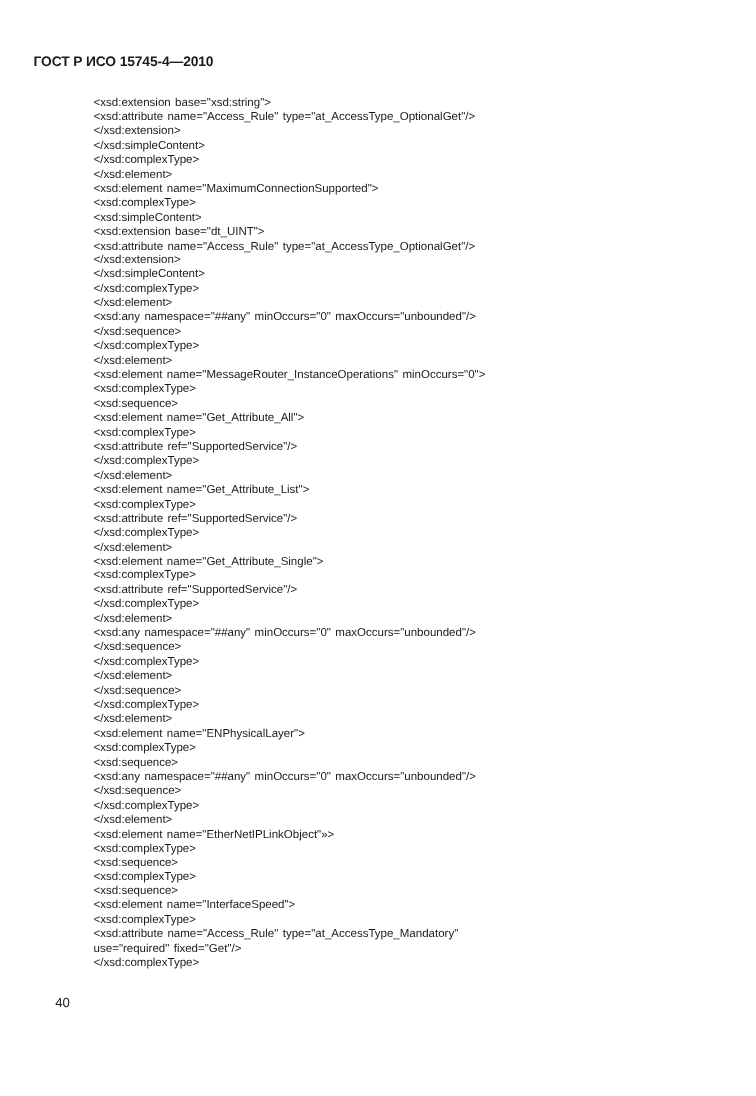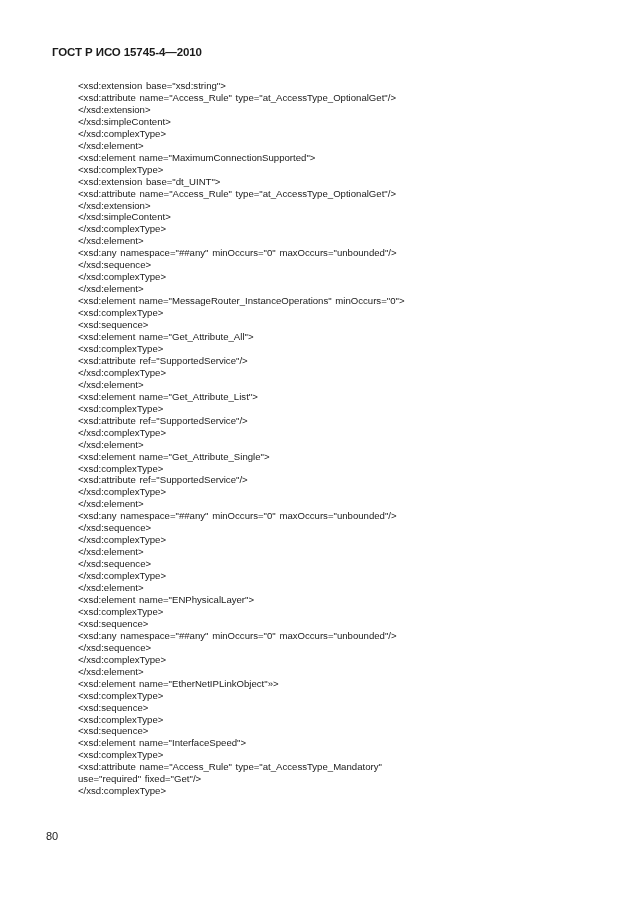--- a/index.html
+++ b/index.html
@@ -1,35 +1,36 @@
 <!DOCTYPE html>
 <html><head>
 <meta charset="utf-8">
 <style>
   html, body { margin: 0; padding: 0; background: #ffffff; }
   body { width: 630px; height: 913px; position: relative; overflow: hidden; font-family: "Liberation Sans", sans-serif; color: #1a1a1a; }
-  .header { position: absolute; left: 52px; top: 46px; font-size: 11.5px; font-weight: bold; letter-spacing: -0.1px; }
+  .header { position: absolute; left: 28px; top: 46px; font-size: 11.5px; font-weight: bold; letter-spacing: -0.1px; }
   .code { position: absolute; left: 78px; top: 80px; margin: 0; padding: 0; list-style: none; }
   .code li { font-size: 9.6px; line-height: 11.96px; height: 11.96px; white-space: pre; word-spacing: 1px; }
   .pagenum { position: absolute; left: 46px; top: 830px; font-size: 11px; }
 </style>
 </head>
 <body>
 
 <div class="header">ГОСТ Р ИСО 15745-4—2010</div>
 
 <ul class="code" id="code">
     <li>&lt;xsd:extension base="xsd:string"&gt;</li>
     <li>&lt;xsd:attribute name="Access_Rule" type="at_AccessType_OptionalGet"/&gt;</li>
     <li>&lt;/xsd:extension&gt;</li>
     <li>&lt;/xsd:simpleContent&gt;</li>
     <li>&lt;/xsd:complexType&gt;</li>
     <li>&lt;/xsd:element&gt;</li>
     <li>&lt;xsd:element name="MaximumConnectionSupported"&gt;</li>
     <li>&lt;xsd:complexType&gt;</li>
+    <li>&lt;xsd:simpleContent&gt;</li>
     <li>&lt;xsd:extension base="dt_UINT"&gt;</li>
     <li>&lt;xsd:attribute name="Access_Rule" type="at_AccessType_OptionalGet"/&gt;</li>
     <li>&lt;/xsd:extension&gt;</li>
     <li>&lt;/xsd:simpleContent&gt;</li>
     <li>&lt;/xsd:complexType&gt;</li>
     <li>&lt;/xsd:element&gt;</li>
     <li>&lt;xsd:any namespace="##any" minOccurs="0" maxOccurs="unbounded"/&gt;</li>
     <li>&lt;/xsd:sequence&gt;</li>
     <li>&lt;/xsd:complexType&gt;</li>
     <li>&lt;/xsd:element&gt;</li>
@@ -70,13 +71,13 @@
     <li>&lt;xsd:sequence&gt;</li>
     <li>&lt;xsd:complexType&gt;</li>
     <li>&lt;xsd:sequence&gt;</li>
     <li>&lt;xsd:element name="InterfaceSpeed"&gt;</li>
     <li>&lt;xsd:complexType&gt;</li>
     <li>&lt;xsd:attribute name="Access_Rule" type="at_AccessType_Mandatory"</li>
     <li>use="required" fixed="Get"/&gt;</li>
     <li>&lt;/xsd:complexType&gt;</li>
   </ul>
 
-<div class="pagenum">80</div>
+<div class="pagenum">40</div>
 
 </body></html>

